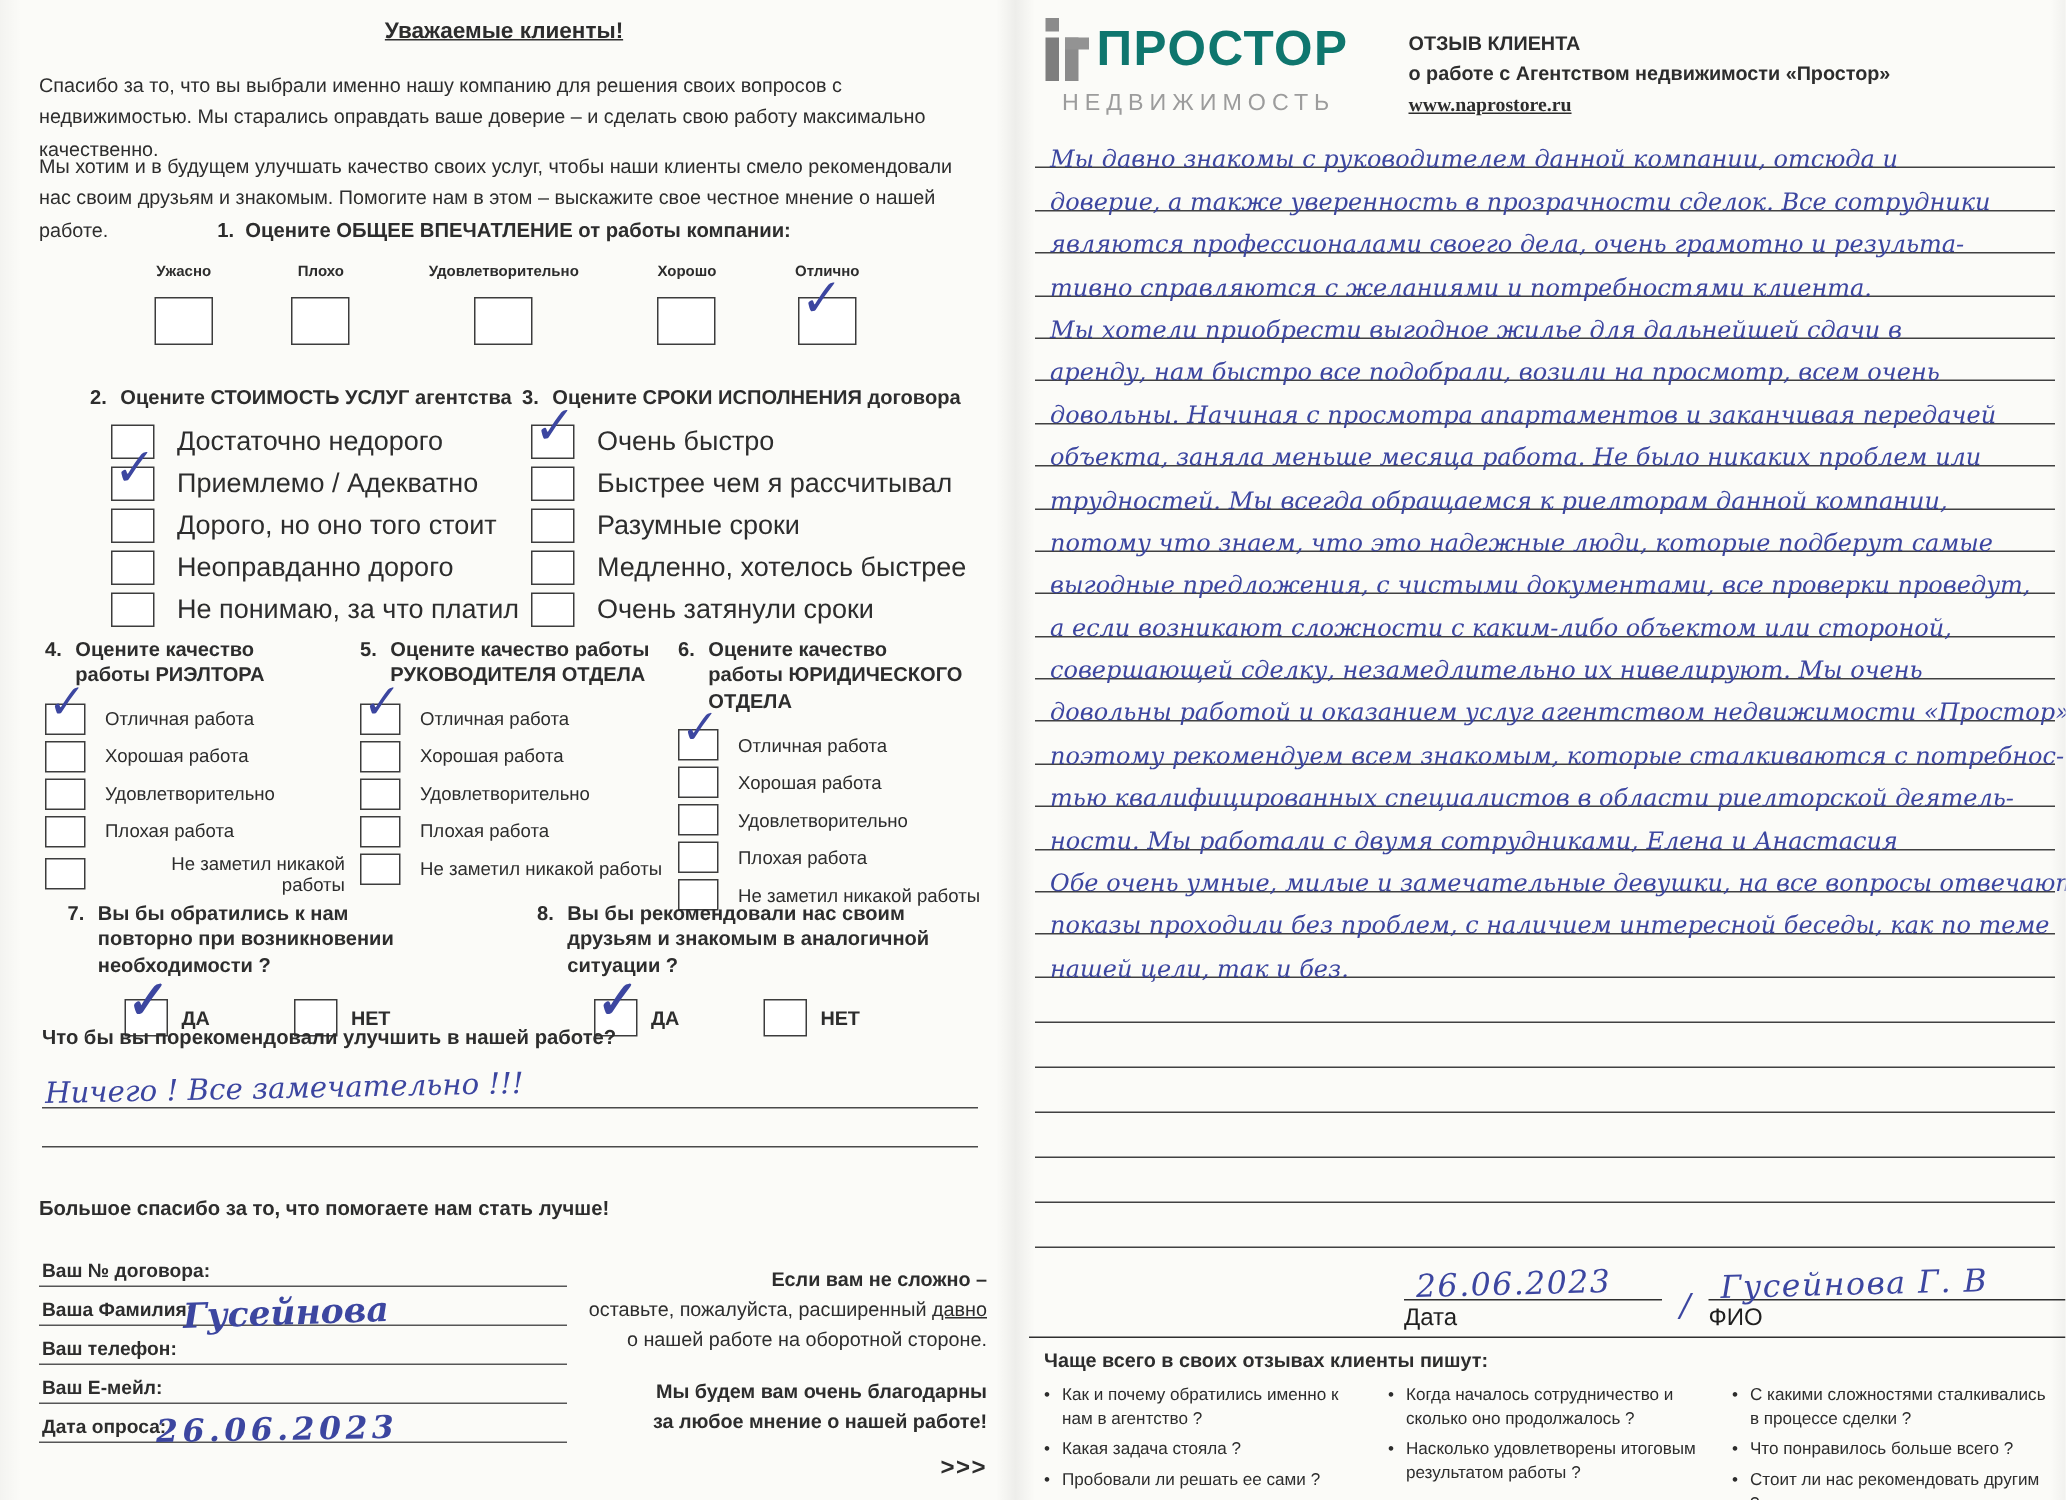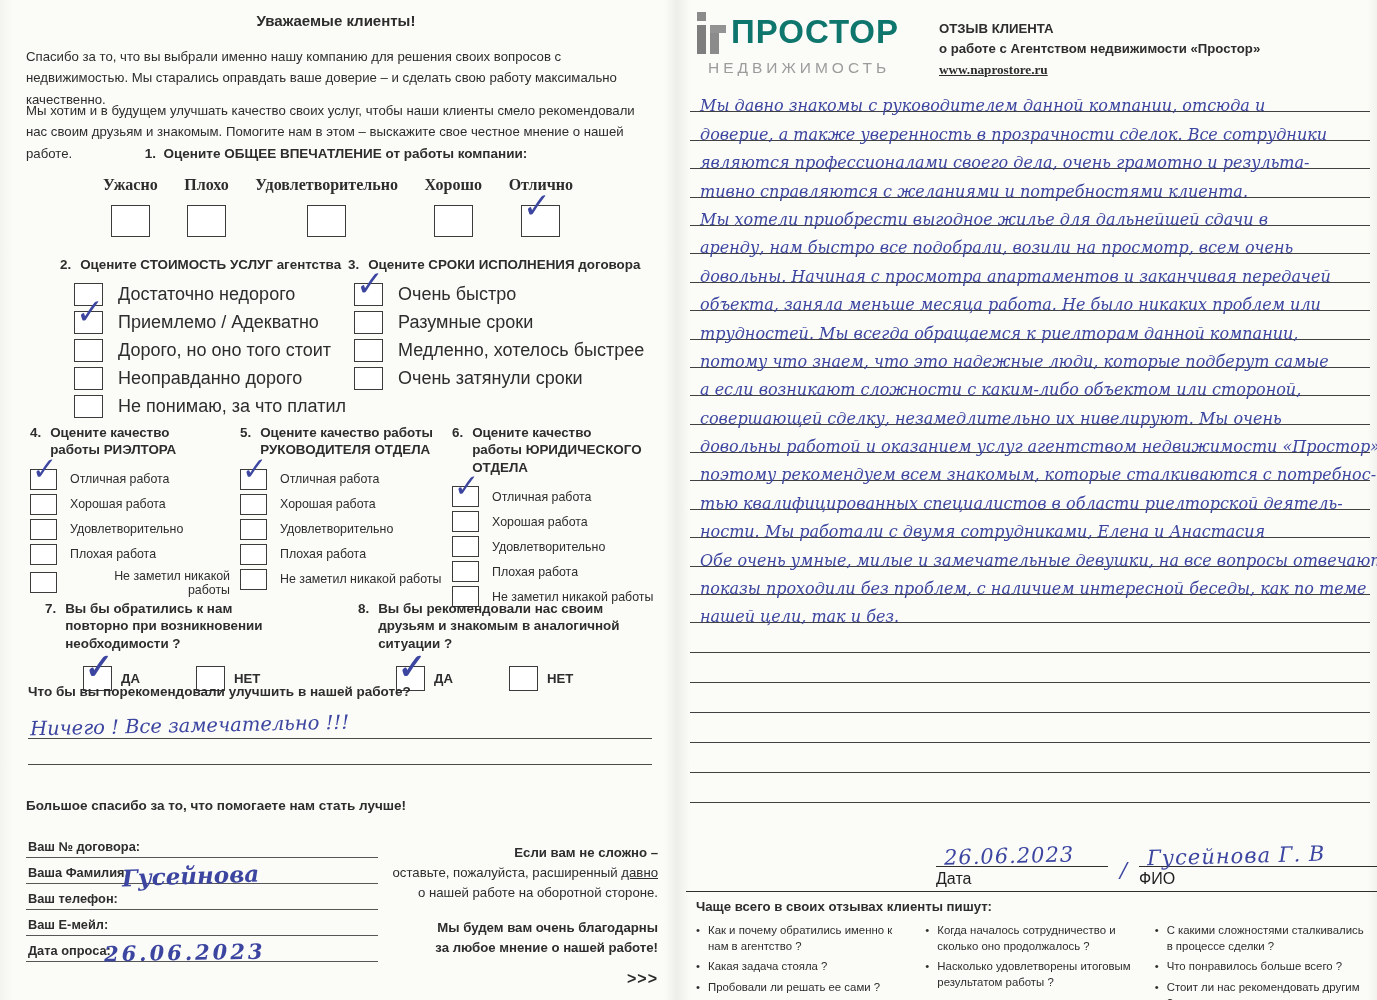--- a/index.html
+++ b/index.html
@@ -13,26 +13,26 @@
     color:#2d2d2d;
   }
   .bold{font-weight:700;}
   .page{position:absolute;top:0;height:1000px;}
   .page-left{left:0;width:672px;}
   .page-right{left:686px;width:691px;}
   .fold{position:absolute;left:664px;top:0;width:26px;height:1000px;
     background:linear-gradient(90deg, rgba(0,0,0,0) 0, rgba(0,0,0,0.055) 50%, rgba(0,0,0,0) 100%);}
 
   
-  .lp-title{position:absolute;top:12px;left:0;width:100%;text-align:center;font-size:15px;font-weight:700;}
+  .lp-title{position:absolute;top:12px;left:0;width:100%;text-align:center;font-size:15px;font-weight:700;text-decoration:underline;}
   .intro{position:absolute;left:26px;width:616px;font-size:13.2px;line-height:1.62;margin:0;}
   .q1-head{position:absolute;top:146px;left:0;width:100%;text-align:center;font-weight:700;font-size:13.5px;}
   .ratings{position:absolute;top:176px;left:103px;width:470px;display:flex;justify-content:space-between;}
   .rating-col{display:flex;flex-direction:column;align-items:center;gap:11px;}
-  .rating-label{font-size:16px;font-weight:700;font-family:Liberation Serif, serif;}
+  .rating-label{font-size:10px;font-weight:700;}
 
   .cb{position:relative;background:#fff;border:1.6px solid #3c3c3c;display:inline-block;flex:none;}
   .cb-lg{width:37px;height:30px;}
   .cb-sm{width:27px;height:21px;}
   .cb-xs{width:25px;height:19px;}
   .cb-md{width:27px;height:23px;}
   .cb.checked::after{
     content:"✓";position:absolute;left:1px;top:-17px;font-size:33px;line-height:1;
     color:#3c46a0;font-family:"DejaVu Serif",serif;transform:rotate(-6deg) skewX(-8deg);
   }
@@ -169,20 +169,24 @@
 
   <div class="qcol" style="left:348px;top:256px;width:306px">
     <div class="qhead">
       <span class="qnum">3.</span>
       <span>Оцените СРОКИ ИСПОЛНЕНИЯ договора</span>
     </div>
     <div class="opts-ind" style="margin-left:6px">
       <div class="opt-row">
           <span class="cb cb-sm checked"></span>
           <span class="opt-label">Очень быстро</span>
+        </div>
+      <div class="opt-row">
+          <span class="cb cb-sm"></span>
+          <span class="opt-label">Быстрее чем я рассчитывал</span>
         </div>
       <div class="opt-row">
           <span class="cb cb-sm"></span>
           <span class="opt-label">Разумные сроки</span>
         </div>
       <div class="opt-row">
           <span class="cb cb-sm"></span>
           <span class="opt-label">Медленно, хотелось быстрее</span>
         </div>
       <div class="opt-row">
@@ -406,20 +410,23 @@
     <div class="hw-line">
         <span class="hw hw-text">объекта, заняла меньше месяца работа. Не было никаких проблем или</span>
       </div>
     <div class="hw-line">
         <span class="hw hw-text">трудностей. Мы всегда обращаемся к риелторам данной компании,</span>
       </div>
     <div class="hw-line">
         <span class="hw hw-text">потому что знаем, что это надежные люди, которые подберут самые</span>
       </div>
     <div class="hw-line">
+        <span class="hw hw-text">выгодные предложения, с чистыми документами, все проверки проведут,</span>
+      </div>
+    <div class="hw-line">
         <span class="hw hw-text">а если возникают сложности с каким-либо объектом или стороной,</span>
       </div>
     <div class="hw-line">
         <span class="hw hw-text">совершающей сделку, незамедлительно их нивелируют. Мы очень</span>
       </div>
     <div class="hw-line">
         <span class="hw hw-text">довольны работой и оказанием услуг агентством недвижимости «Простор»,</span>
       </div>
     <div class="hw-line">
         <span class="hw hw-text">поэтому рекомендуем всем знакомым, которые сталкиваются с потребнос-</span>

